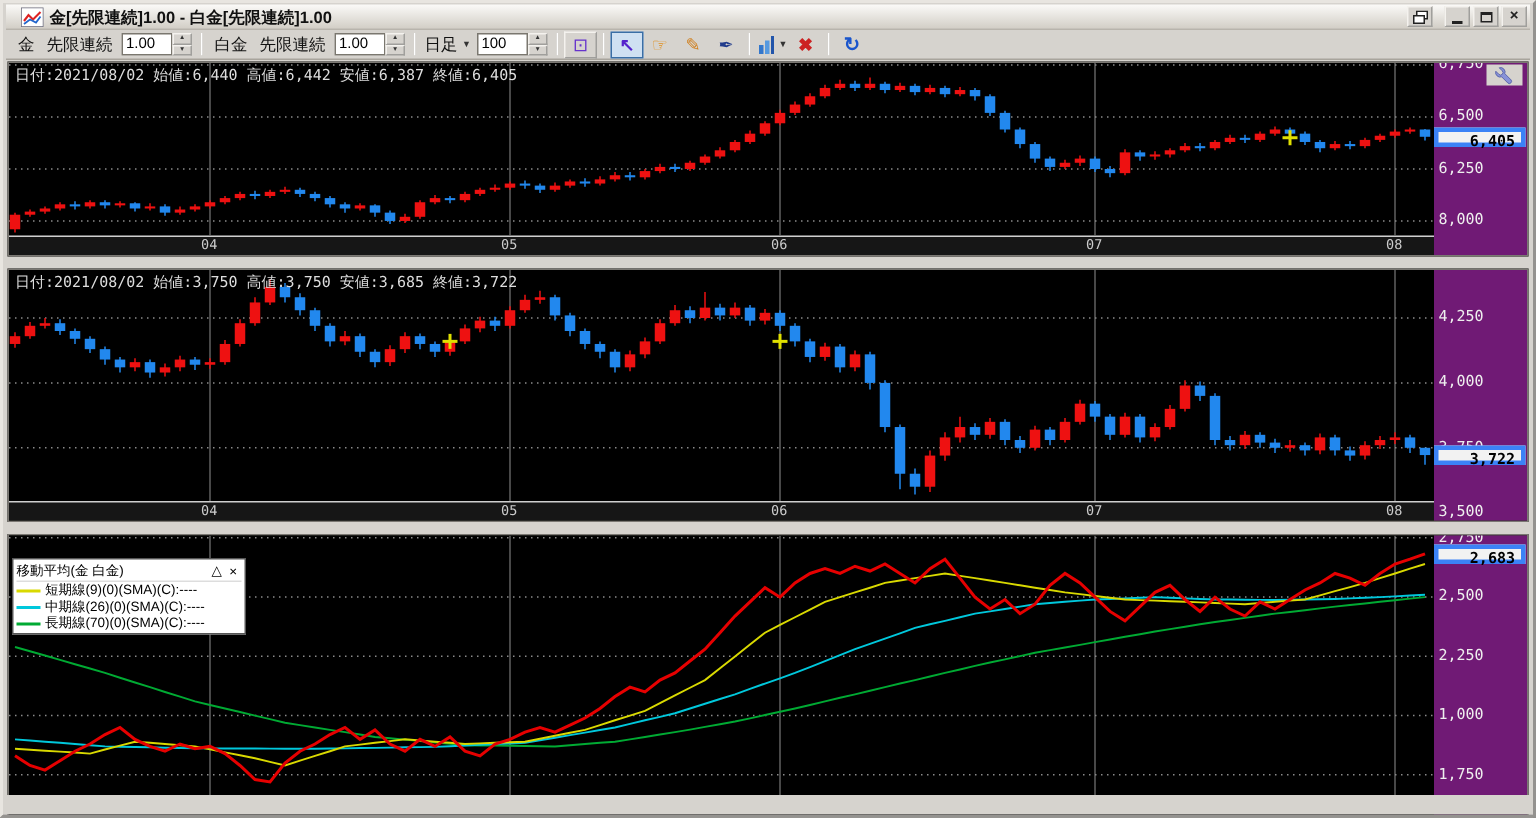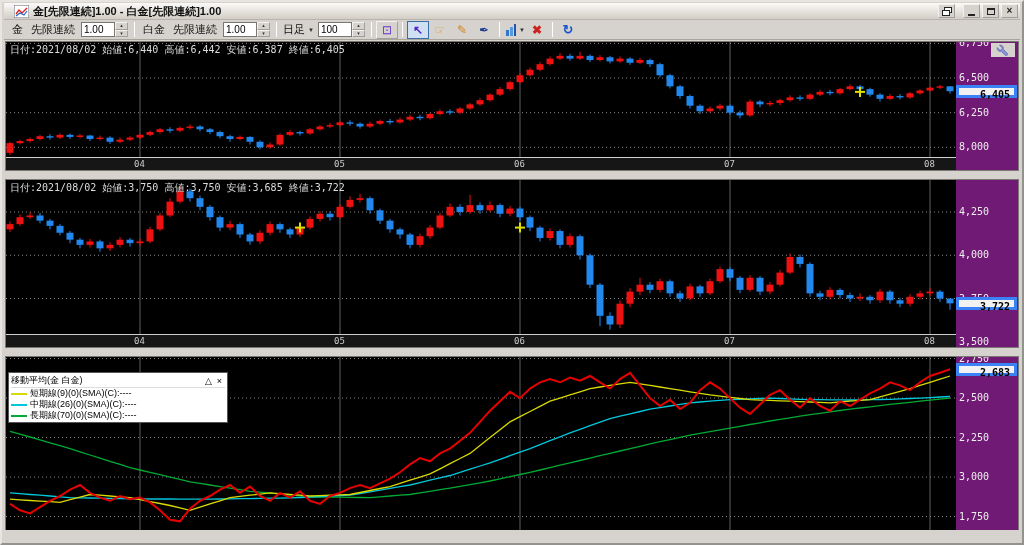--- a/index.html
+++ b/index.html
@@ -48,21 +48,21 @@
   .xaxis{grid-area:2/1/3/2;position:relative;background:#161616;border-top:1px solid #cfcfcf;overflow:hidden;}
   .yaxis{grid-area:1/2/3/3;position:relative;background:#701a75;overflow:hidden;}
   .info{position:absolute;top:1px;left:4px;z-index:2;font-size:10px;color:#ddd;
     font-family:"DejaVu Sans Mono",monospace;white-space:pre;pointer-events:none;}
   .ylab{position:absolute;left:3px;font-size:10px;color:#eee;font-family:"DejaVu Sans Mono",monospace;}
   .badge{position:absolute;left:0;right:1px;height:13px;background:#f2f2f2;color:#000;
     font-size:10px;font-weight:bold;text-align:right;padding:1px 4px 0 0;
     font-family:"DejaVu Sans Mono",monospace;border:3px solid #3b82f6;z-index:2;}
   .xlab{position:absolute;top:1px;font-size:9px;color:#ccc;font-family:"DejaVu Sans Mono",monospace;}
   
-  .legend{position:absolute;z-index:3;left:2px;top:15px;width:220px;background:#fff;
+  .legend{position:absolute;z-index:3;left:2px;top:15px;width:156px;background:#fff;
     border:1px solid #555;font-size:9px;color:#000;padding:1px 2px;}
   .lg-head{display:flex;align-items:center;border-bottom:1px solid #ddd;}
   .lg-title{flex:1;}
   .lg-btn{width:11px;text-align:center;cursor:default;}
   .lg-row{display:flex;align-items:center;height:11px;}
   .lg-swatch{width:16px;height:2px;margin-right:3px;flex:0 0 16px;}
   .wrench{position:absolute;top:41px;right:7px;width:24px;height:14px;z-index:4;
     display:flex;align-items:center;justify-content:center;background:#d6d3ce;}
   .bottomstrip{position:absolute;left:0;right:0;bottom:0;height:13px;background:#d6d3ce;}
 </style>
@@ -666,21 +666,21 @@
             <polyline points="4.0,135.9 14.0,136.7 24.0,137.5 34.0,138.2 44.0,139.0 54.0,139.8 64.0,140.6 74.0,140.8 84.0,141.0 94.0,141.2 104.0,141.5 114.0,141.7 124.0,141.9 134.0,141.9 144.0,142.0 154.0,142.0 164.0,142.0 174.0,142.1 184.0,142.1 194.0,142.2 204.0,142.2 214.0,142.0 224.0,141.9 234.0,141.7 244.0,141.6 254.0,141.4 264.0,141.2 274.0,141.1 284.0,140.9 294.0,140.5 304.0,140.0 314.0,139.6 324.0,139.1 334.0,138.7 344.0,138.2 354.0,136.5 364.0,134.8 374.0,133.1 384.0,131.4 394.0,129.7 404.0,128.0 414.0,125.6 424.0,123.2 434.0,120.9 444.0,118.5 454.0,115.3 464.0,112.2 474.0,109.0 484.0,105.9 494.0,102.3 504.0,98.7 514.0,95.2 524.0,91.6 534.0,87.7 544.0,83.7 554.0,79.8 564.0,75.8 574.0,72.3 584.0,68.7 594.0,65.2 604.0,61.6 614.0,59.2 624.0,56.9 634.0,54.5 644.0,52.1 654.0,50.6 664.0,49.0 674.0,47.4 684.0,45.8 694.0,45.0 704.0,44.2 714.0,43.4 724.0,42.7 734.0,42.3 744.0,41.9 754.0,41.5 764.0,41.1 774.0,41.5 784.0,41.9 794.0,42.3 804.0,42.7 814.0,42.7 824.0,42.8 834.0,42.9 844.0,43.0 854.0,42.8 864.0,42.7 874.0,42.5 884.0,42.3 894.0,41.9 904.0,41.5 914.0,41.1 924.0,40.6 934.0,40.0 944.0,39.5" fill="none" stroke="#00c8dc" stroke-width="1.3"></polyline>
             <polyline points="4.0,142.2 14.0,142.8 24.0,143.5 34.0,144.1 44.0,144.7 54.0,145.4 64.0,142.7 74.0,140.1 84.0,137.5 94.0,138.2 104.0,139.0 114.0,139.8 124.0,140.6 134.0,142.6 144.0,144.6 154.0,146.5 164.0,148.5 174.0,150.9 184.0,153.3 194.0,150.1 204.0,146.9 214.0,143.8 224.0,140.6 234.0,139.4 244.0,138.2 254.0,137.1 264.0,135.9 274.0,136.7 284.0,137.5 294.0,138.2 304.0,139.0 314.0,138.6 324.0,138.2 334.0,137.8 344.0,137.5 354.0,135.5 364.0,133.5 374.0,131.5 384.0,129.6 394.0,126.4 404.0,123.2 414.0,120.1 424.0,116.9 434.0,111.8 444.0,106.6 454.0,101.5 464.0,96.4 474.0,88.5 484.0,80.6 494.0,72.7 504.0,64.8 514.0,59.6 524.0,54.5 534.0,49.4 544.0,44.2 554.0,41.1 564.0,37.9 574.0,34.8 584.0,31.6 594.0,30.0 604.0,28.4 614.0,26.9 624.0,25.3 634.0,26.9 644.0,28.4 654.0,30.0 664.0,31.6 674.0,33.2 684.0,34.8 694.0,36.3 704.0,37.9 714.0,39.1 724.0,40.3 734.0,41.5 744.0,42.7 754.0,43.1 764.0,43.4 774.0,43.8 784.0,44.2 794.0,44.6 804.0,45.0 814.0,45.4 824.0,45.8 834.0,45.0 844.0,44.2 854.0,43.4 864.0,42.7 874.0,39.9 884.0,37.1 894.0,34.4 904.0,31.6 914.0,28.4 924.0,25.3 934.0,22.1 944.0,19.0" fill="none" stroke="#d9d900" stroke-width="1.3"></polyline>
             <polyline points="4.0,146.9 14.0,153.3 24.0,156.4 34.0,150.1 44.0,143.8 54.0,139.0 64.0,132.7 74.0,128.0 84.0,135.9 94.0,140.6 104.0,143.8 114.0,139.0 124.0,142.2 134.0,140.6 144.0,145.4 154.0,153.3 164.0,162.7 174.0,164.3 184.0,151.7 194.0,143.8 204.0,139.0 214.0,132.7 224.0,128.0 234.0,135.9 244.0,129.6 254.0,139.0 264.0,143.8 274.0,135.9 284.0,140.6 294.0,134.3 304.0,143.8 314.0,146.9 324.0,139.0 334.0,135.9 344.0,131.1 354.0,128.0 364.0,131.1 374.0,126.4 384.0,121.7 394.0,115.3 404.0,107.4 414.0,101.1 424.0,104.3 434.0,96.4 444.0,91.6 454.0,83.7 464.0,75.8 474.0,64.8 484.0,53.7 494.0,44.2 504.0,34.8 514.0,41.1 524.0,31.6 534.0,25.3 544.0,22.1 554.0,25.3 564.0,20.5 574.0,23.7 584.0,19.0 594.0,25.3 604.0,31.6 614.0,22.1 624.0,15.8 634.0,28.4 644.0,41.1 654.0,49.0 664.0,42.7 674.0,52.1 684.0,45.8 694.0,33.2 704.0,25.3 714.0,31.6 724.0,41.1 734.0,50.6 744.0,56.9 754.0,47.4 764.0,37.9 774.0,33.2 784.0,42.7 794.0,50.6 804.0,41.1 814.0,49.0 824.0,53.7 834.0,44.2 844.0,49.0 854.0,42.7 864.0,36.3 874.0,31.6 884.0,25.3 894.0,28.4 904.0,33.2 914.0,25.3 924.0,19.0 934.0,15.8 944.0,12.2" fill="none" stroke="#e60000" stroke-width="2"></polyline>
             <g></g>
           </svg>
         </div>
       <div class="yaxis" id="axis-spread">
           <div class="ylab" style="top: -4.42009px;">2,750</div>
           <div class="ylab" style="top: 35.0776px;">2,500</div>
           <div class="ylab" style="top: 74.5753px;">2,250</div>
-          <div class="ylab" style="top: 114.073px;">3,000</div>
+          <div class="ylab" style="top: 114.073px;">1,000</div>
           <div class="ylab" style="top: 153.571px;">1,750</div>
           <div class="badge" style="top: 6.1653px;">2,683</div>
         </div>
       <div class="xaxis" id="xaxis-spread">
           <div class="xlab" style="left: 128px;">04</div>
           <div class="xlab" style="left: 328px;">05</div>
           <div class="xlab" style="left: 508px;">06</div>
           <div class="xlab" style="left: 718px;">07</div>
           <div class="xlab" style="left: 918px;">08</div>
         </div>

